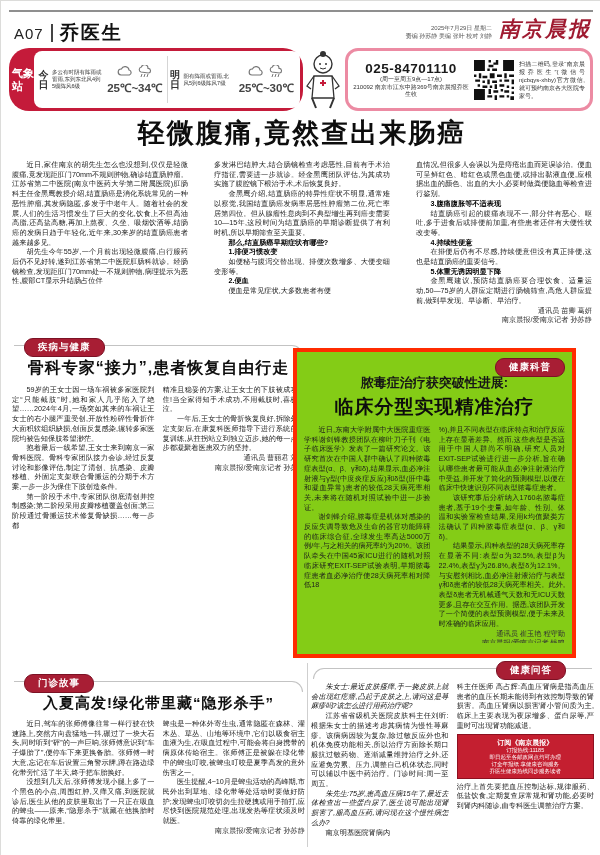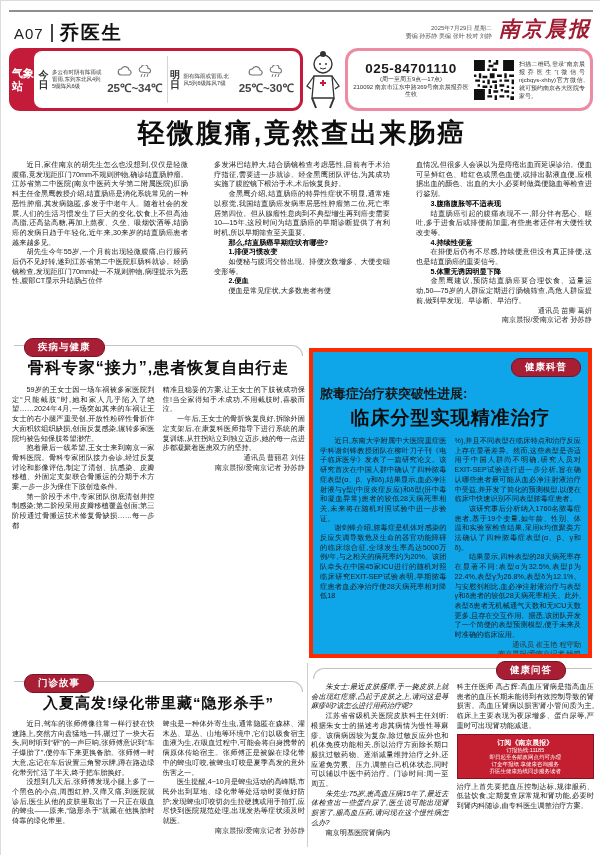--- a/index.html
+++ b/index.html
@@ -10,21 +10,21 @@
   .header-left{position:absolute;left:13px;top:19px;display:flex;align-items:center;gap:7px;}
   .edition{font-size:15px;color:#222;letter-spacing:1px;}
   .hdr-divider{width:2px;height:18px;background:#444;}
   .section-name{font-size:19px;font-weight:800;color:#111;letter-spacing:2px;}
   .header-right{position:absolute;right:10px;top:17px;display:flex;align-items:flex-end;gap:7px;}
   .pubinfo{text-align:right;font-size:6px;line-height:8px;color:#555;}
   .masthead{font-size:21px;font-weight:800;font-style:italic;color:#9f1b31;
             font-family:"DejaVu Serif",serif;letter-spacing:2px;line-height:22px;}
   
   .wx-left{position:absolute;left:8px;top:47px;width:294px;height:63px;background:#c41b3a;
-           border-radius:11px;display:flex;align-items:stretch;padding:3px;box-sizing:border-box;}
+           border-radius:20px;display:flex;align-items:stretch;padding:3px;box-sizing:border-box;}
   .wx-tab{width:22px;display:flex;flex-direction:column;align-items:center;justify-content:center;
           color:#fff;font-weight:800;font-size:11px;line-height:13px;}
   .wx-panel{flex:1;background:#fff;border-radius:8px;display:flex;align-items:center;padding:2px 4px;box-sizing:border-box;}
   .wx-day{display:flex;align-items:center;gap:3px;flex:1;}
   .wx-label{font-size:10px;font-weight:800;color:#333;width:11px;line-height:10px;text-align:center;}
   .wx-desc{font-size:5.5px;line-height:7px;color:#333;width:50px;}
   .wx-right{display:flex;flex-direction:column;align-items:center;flex:1;}
   .wx-icons{display:flex;gap:4px;height:15px;}
   .wx-temp{font-size:11.5px;font-weight:700;color:#444;white-space:nowrap;}
   .wx-sep{width:1px;background:#d5d5d5;align-self:stretch;margin:3px 2px;}
@@ -61,25 +61,25 @@
   .sec-headline{font-weight:800;text-align:center;color:#0f0f0f;letter-spacing:1px;}
   
   .sec-ortho{position:absolute;left:11px;top:337px;width:293px;height:293px;}
   .sec-ortho .sec-headline{font-size:16px;margin-top:5px;}
   .sec-ortho .cols2{margin-top:6px;height:230px;}
   
   .sec-tick{position:absolute;left:11px;top:633px;width:293px;height:213px;margin-top:40px;}
   .sec-tick .sec-headline{font-size:15px;margin-top:5px;}
   .sec-tick .cols2{margin-top:6px;height:160px;}
   
-  .red-box{position:absolute;left:308px;top:347px;width:283px;height:310px;border:4px solid #ff2b00;
-           box-sizing:border-box;background:#0ea5e9;padding:4px 7px;}
+  .red-box{position:absolute;left:292px;top:347px;width:283px;height:310px;border:4px solid #ff2b00;
+           box-sizing:border-box;background:#84cc16;padding:4px 7px;}
   .red-box .badge{position:static;display:inline-block;}
   .badge-row{text-align:right;height:15px;}
-  .kicker{font-size:13px;font-weight:700;text-align:left;color:#161616;margin-top:14px;}
+  .kicker{font-size:13px;font-weight:700;text-align:center;color:#161616;margin-top:3px;}
   .sepsis-headline{font-size:19px;font-weight:900;text-align:center;color:#0d0d0d;letter-spacing:1px;margin-top:2px;}
   .red-box .cols2{margin-top:5px;height:218px;}
   
   .sec-qa{position:absolute;left:310px;top:660px;width:283px;height:186px;}
   .sec-qa .badge{right:28px;}
   .sec-qa .cols2{margin-top:6px;height:162px;}
   .adbox{background:#c41f30;color:#fff;margin:3px 0;padding:3px 4px;border:1px solid #8e1020;}
   .ad-line{font-size:5.5px;line-height:7px;text-align:center;}
   .ad-line.sub{font-size:7px;font-weight:800;line-height:9px;}
   .vert-rule{position:absolute;left:306px;top:662px;width:1px;height:184px;background:#cfcfcf;}

